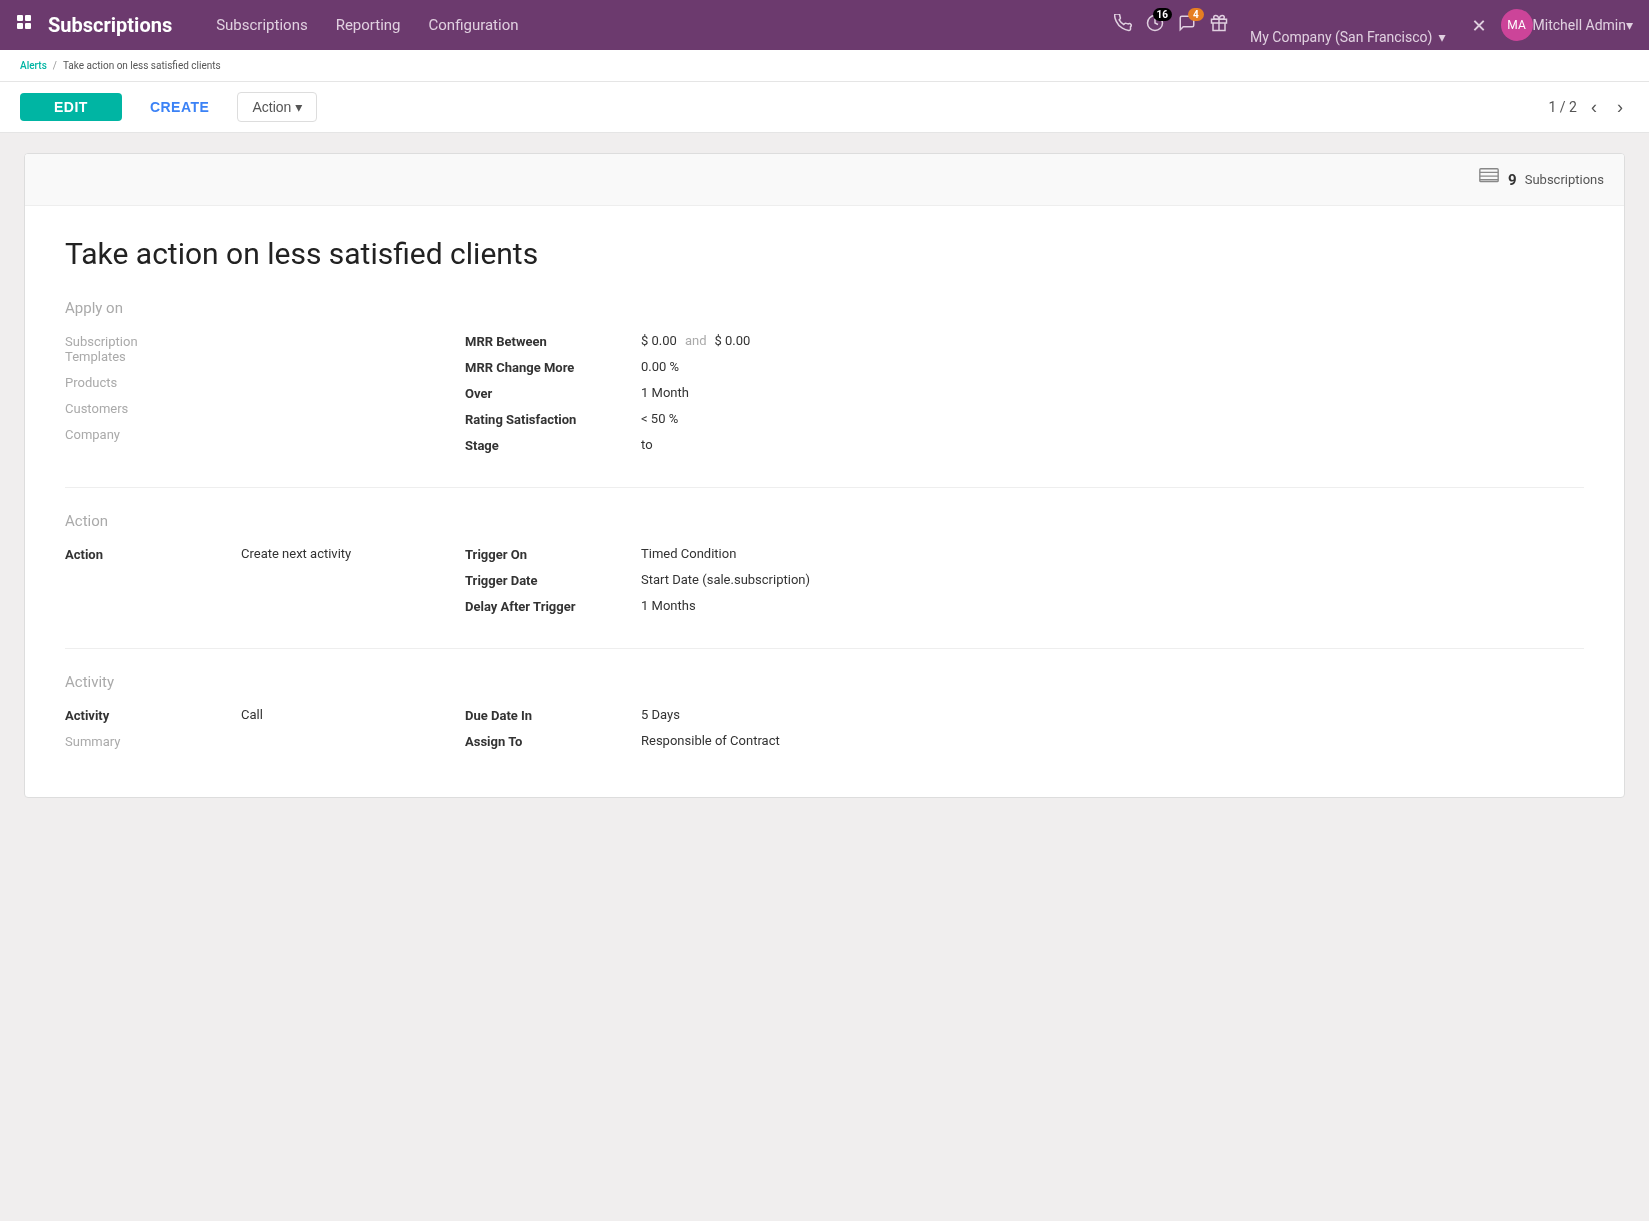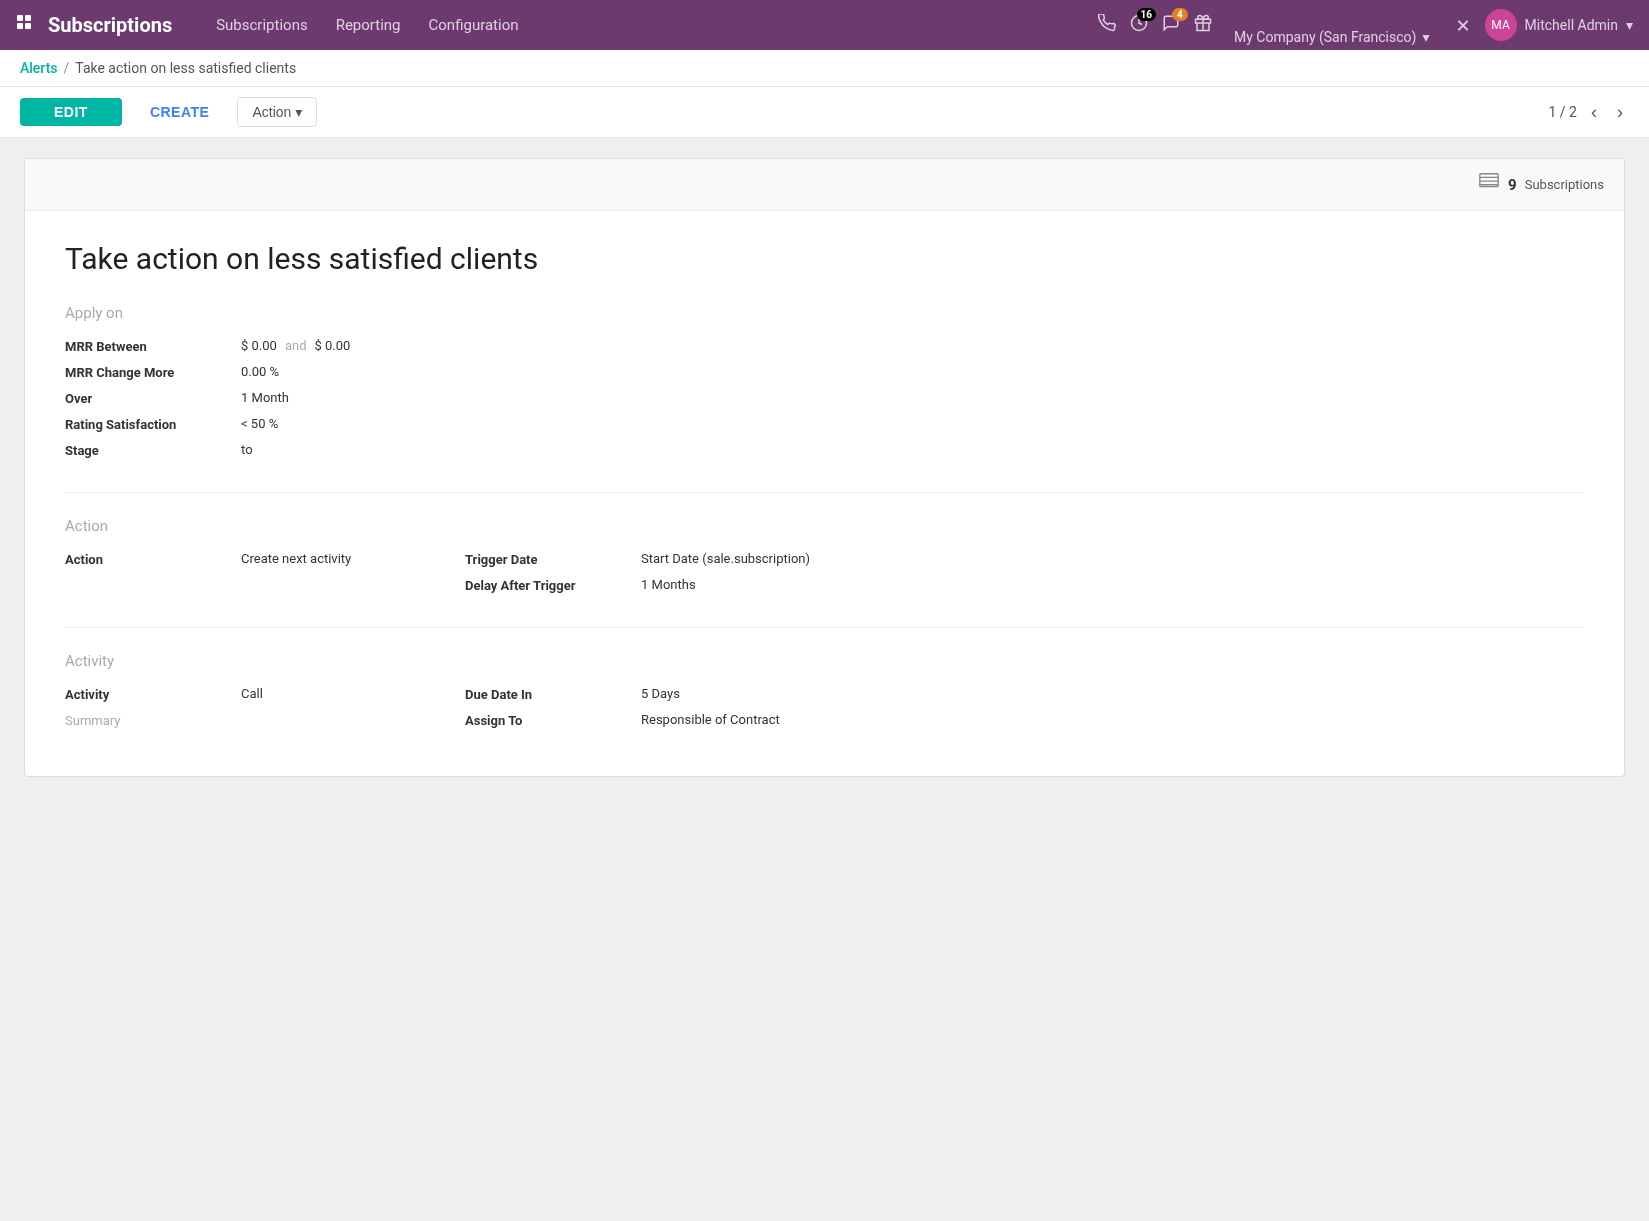--- a/index.html
+++ b/index.html
@@ -41,31 +41,31 @@
       text-align: center;
     }
     .badge-orange { background: #e67e22; }
     .topnav-company {
       display: flex; align-items: center; gap: 6px;
       color: #e0d0e0; cursor: pointer; font-size: 14px; padding: 4px 8px;
       border-radius: 4px;
       margin-top: 24px;
     }
     .topnav-close { color: #e0d0e0; cursor: pointer; font-size: 18px; margin-left: 4px; }
-    .topnav-user { display: flex; align-items: center; gap: 8px; cursor: pointer; color: #e0d0e0; font-size: 14px; }
+    .topnav-user { display: flex; align-items: center; cursor: pointer; color: #e0d0e0; font-size: 14px; }
     .user-avatar { width: 32px; height: 32px; border-radius: 50%; background: #c49; overflow: hidden; display:flex; align-items:center; justify-content:center; font-size:12px; color:#fff; }
 
     
     .breadcrumb-bar {
       background: #fff;
       padding: 10px 20px;
       display: flex;
       align-items: center;
       gap: 6px;
-      font-size: 14px;
+      font-size: 10px;
       border-bottom: 1px solid #e5e5e5;
     }
     .breadcrumb-link { color: #00b5a3; text-decoration: none; cursor: pointer; font-weight: 500; }
     .breadcrumb-sep { color: #999; }
     .breadcrumb-current { color: #555; }
 
     
     .toolbar {
       background: #fff;
       padding: 10px 20px;
@@ -299,20 +299,38 @@
         <span>Subscriptions</span>
       </div>
     </div>
 
     <div class="record-body">
       <h1 class="record-title">Take action on less satisfied clients</h1>
 
       <div class="section">
         <div class="section-label">Apply on</div>
         <div class="two-col-layout">
+          <div class="col-left">
+            <div class="field-row">
+              <span class="field-label">Subscription<br>Templates</span>
+              <span class="field-value"></span>
+            </div>
+            <div class="field-row">
+              <span class="field-label">Products</span>
+              <span class="field-value"></span>
+            </div>
+            <div class="field-row">
+              <span class="field-label">Customers</span>
+              <span class="field-value"></span>
+            </div>
+            <div class="field-row">
+              <span class="field-label">Company</span>
+              <span class="field-value"></span>
+            </div>
+          </div>
           <div class="col-right">
             <div class="field-row">
               <span class="field-label-dark">MRR Between</span>
               <span class="field-value mrr-row">
                 <span>$ 0.00</span>
                 <span class="inline-and">and</span>
                 <span>$ 0.00</span>
               </span>
             </div>
             <div class="field-row">
@@ -341,20 +359,24 @@
         <div class="section-heading">Action</div>
         <div class="two-col-layout">
           <div class="col-left">
             <div class="field-row">
               <span class="field-label-dark">Action</span>
               <span class="field-value">Create next activity</span>
             </div>
           </div>
           <div class="col-right">
             <div class="field-row">
+              <span class="field-label-dark">Trigger On</span>
+              <span class="field-value">Timed Condition</span>
+            </div>
+            <div class="field-row">
               <span class="field-label-dark">Trigger Date</span>
               <span class="field-value">Start Date (sale.subscription)</span>
             </div>
             <div class="field-row">
               <span class="field-label-dark">Delay After Trigger</span>
               <span class="field-value">1 Months</span>
             </div>
           </div>
         </div>
       </div>

